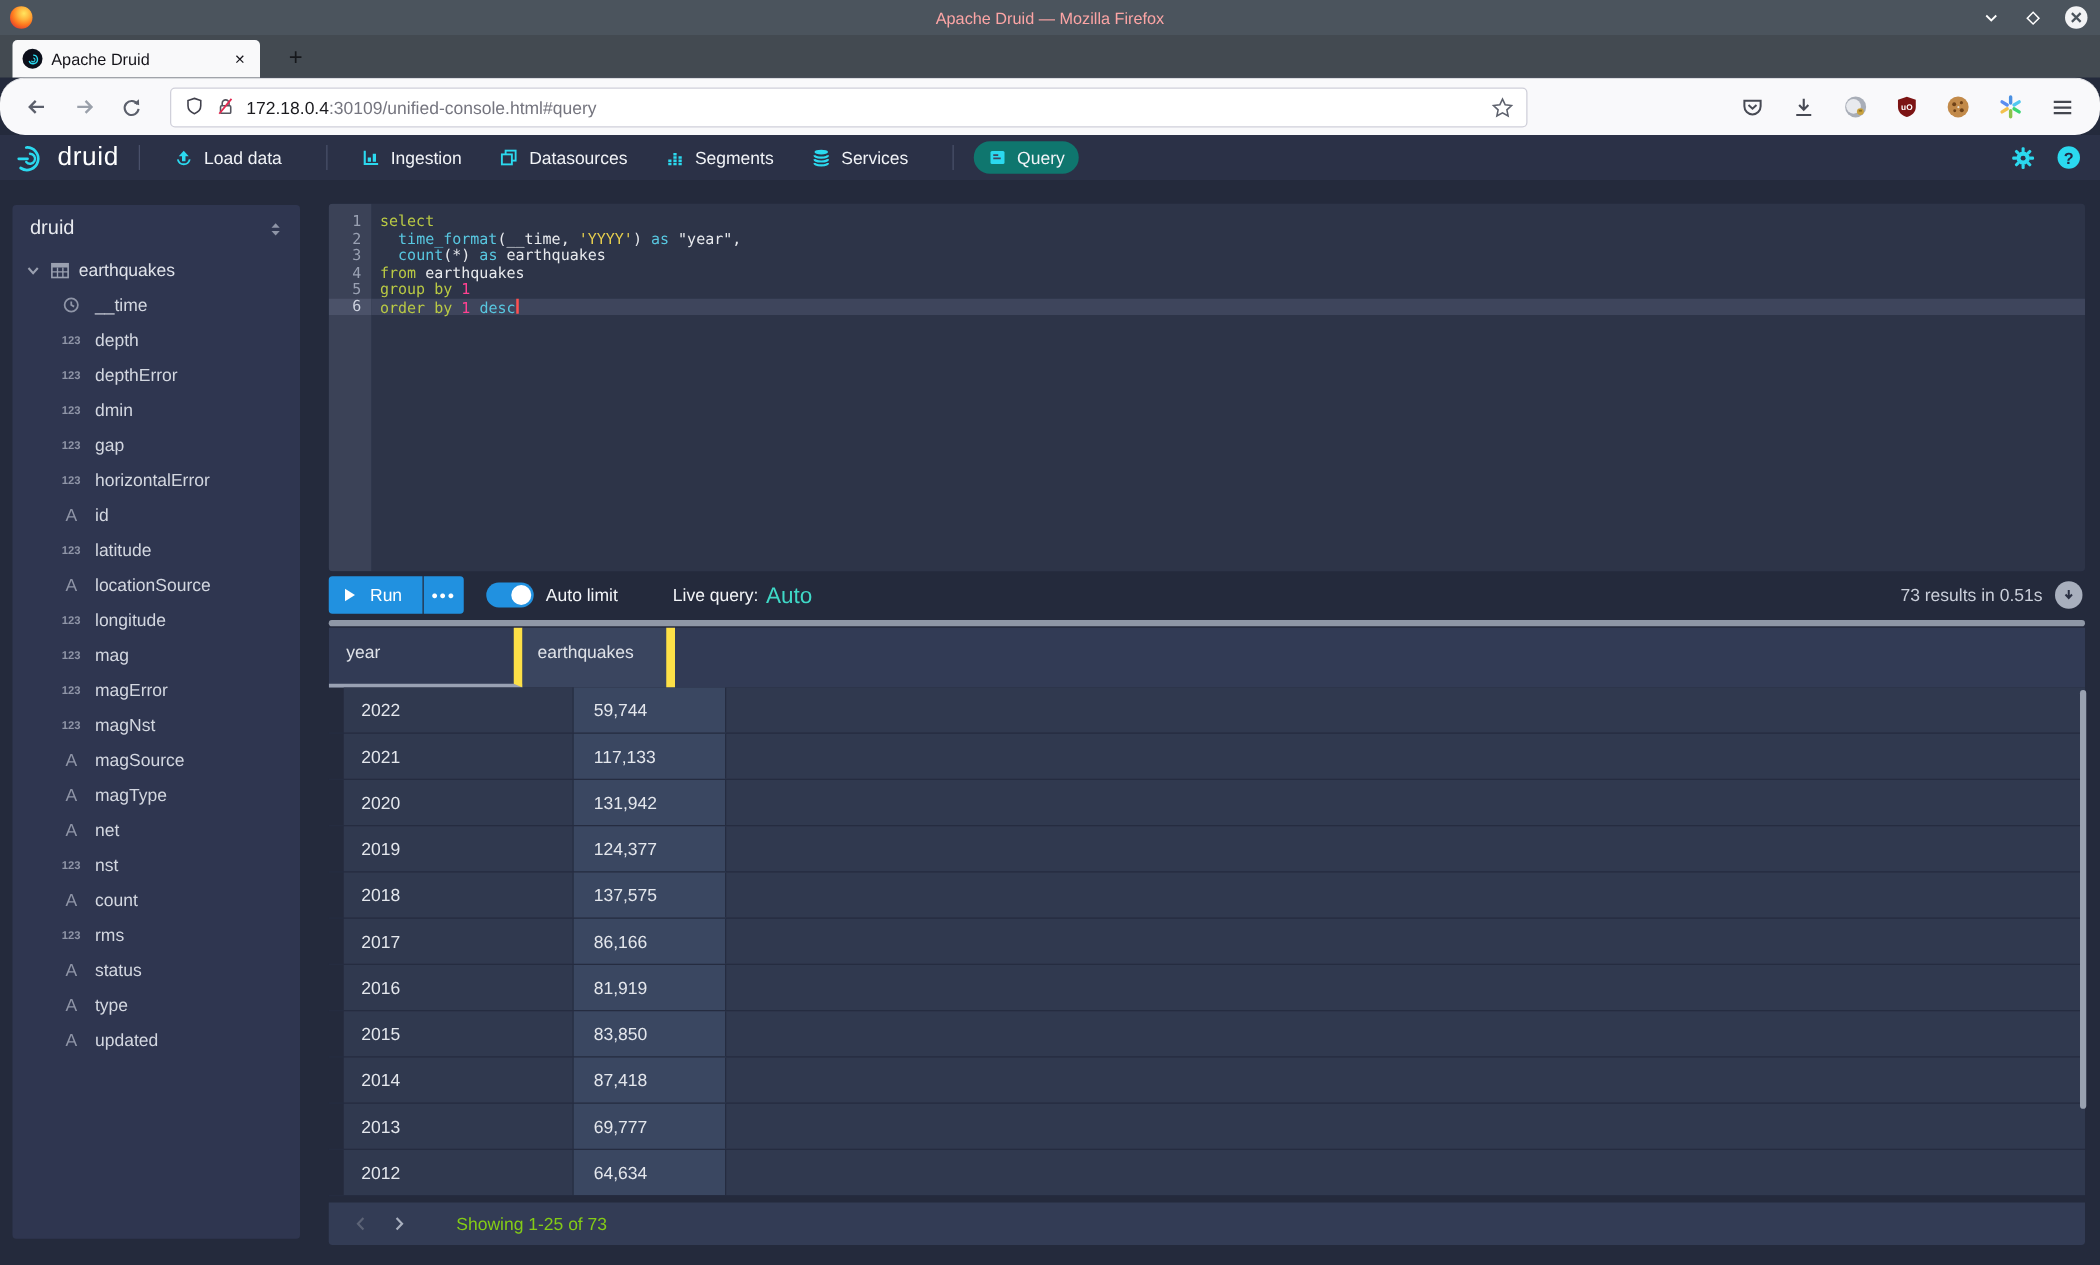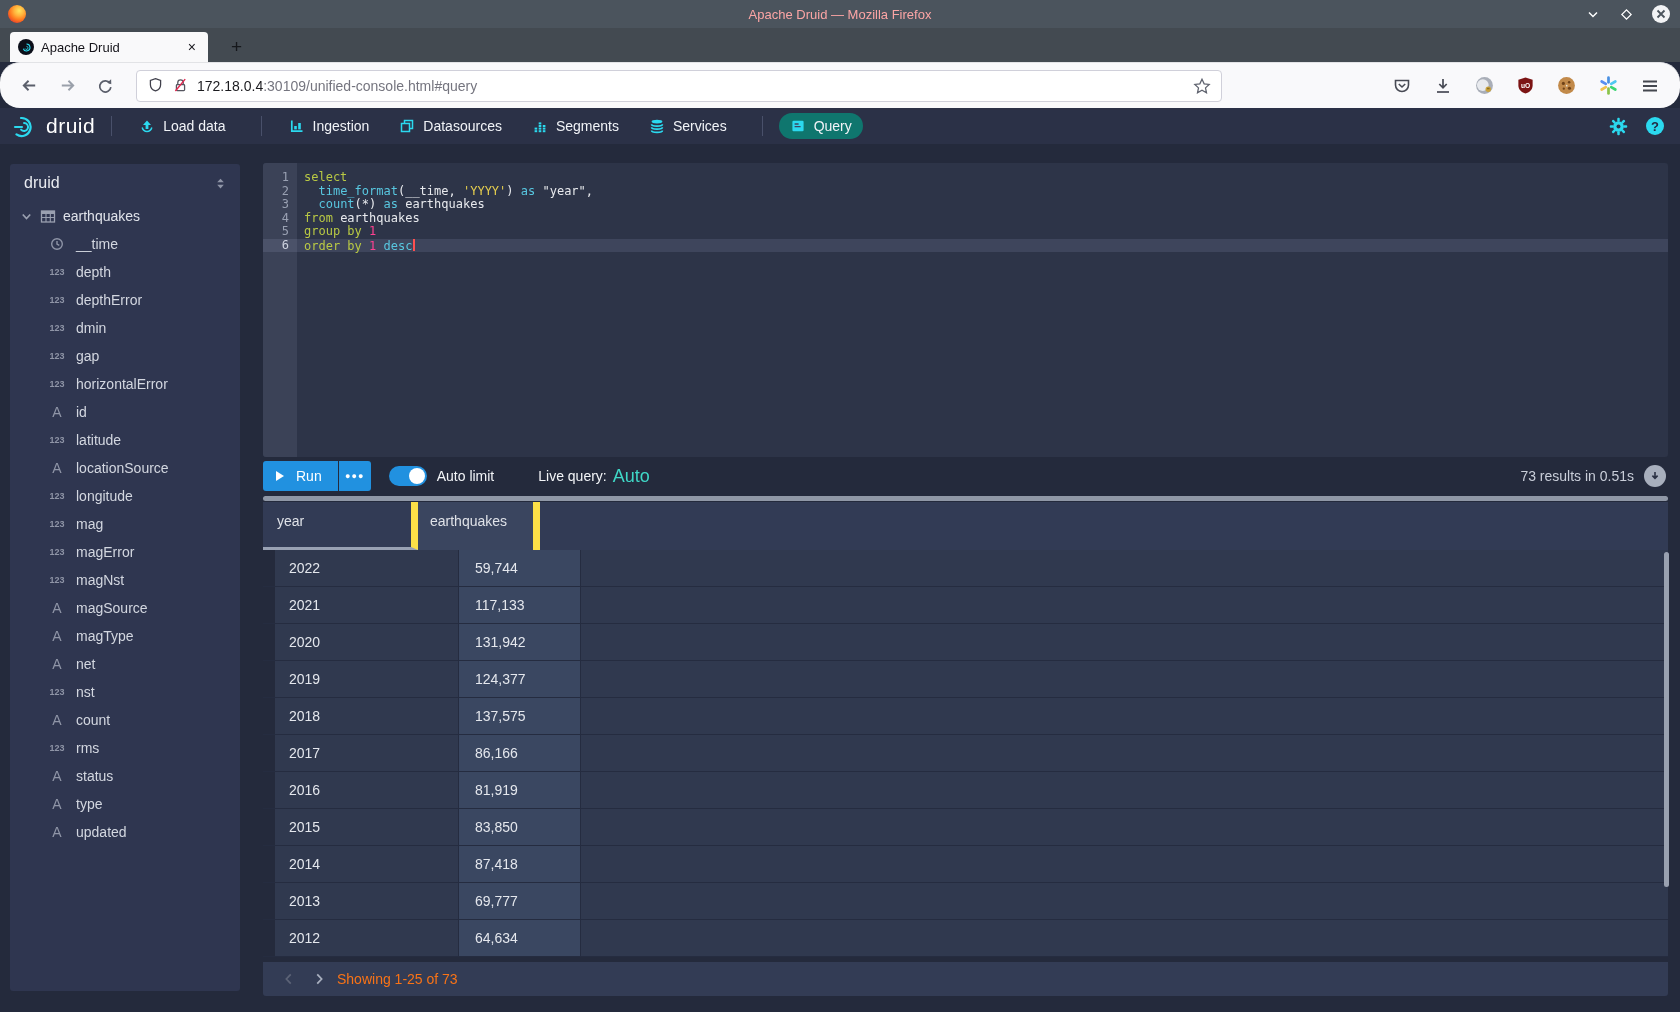--- a/index.html
+++ b/index.html
@@ -100,21 +100,21 @@
   .th.fill{flex:1;border-right:none;}
   .trow{display:flex;height:37px;border-bottom:1px solid #252c40;}
   .td{display:flex;align-items:center;font-size:14px;color:#e4e7ed;background:#30394f;border-right:1px solid #252c40;}
   .td.year{width:184px;padding-left:14px;flex:none;margin-left:12px;}
   .td.quakes{width:122px;padding-left:16px;background:#3a4761;flex:none;}
   .td.fill{flex:1;border-right:none;}
 
   .pagination{position:absolute;left:13px;right:12px;top:818px;height:34px;background:#333c55;border-radius:0 0 3px 3px;
     display:flex;align-items:center;padding-left:14px;}
   .pg-btn{width:24px;height:24px;display:flex;align-items:center;justify-content:center;margin-right:6px;}
-  .pg-label{font-size:14px;color:#f97316;}
+  .pg-label{font-size:14px;color:#84cc16;margin-left:28px;}
 </style>
 </head>
 <body>
 
 <div class="titlebar">
   <div class="ff-logo"></div>
   <div class="win-title">Apache Druid — Mozilla Firefox</div>
   <div class="win-controls">
     <svg width="16" height="16" viewBox="0 0 20 20">
         <polyline points="5,8 10,13 15,8" fill="none" stroke="#fff" stroke-width="1.8"></polyline>

